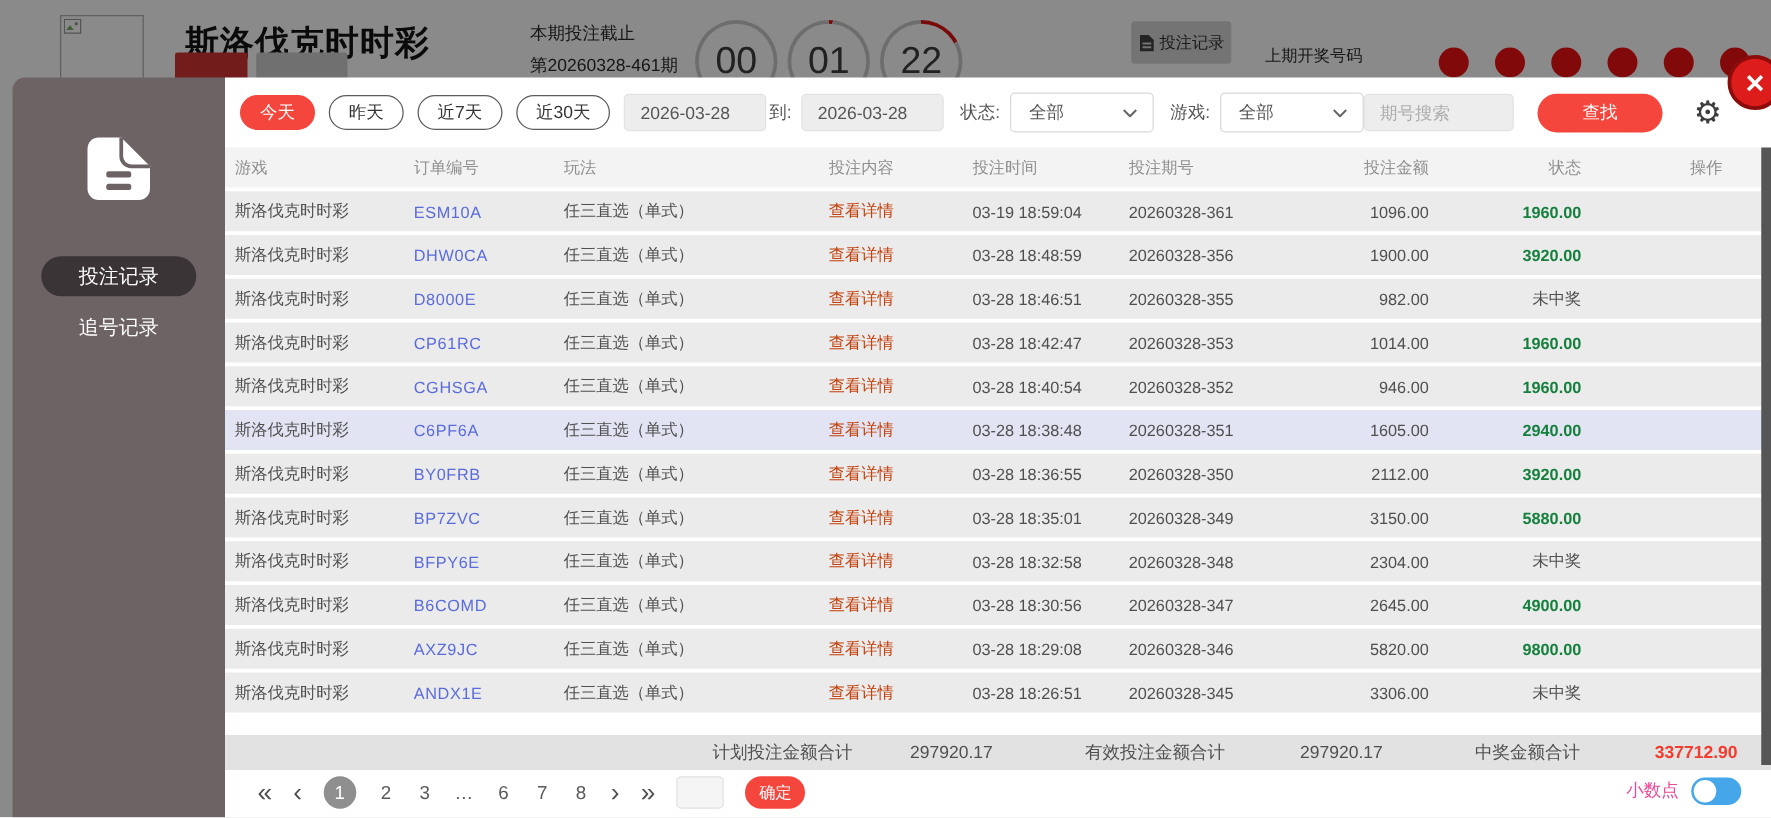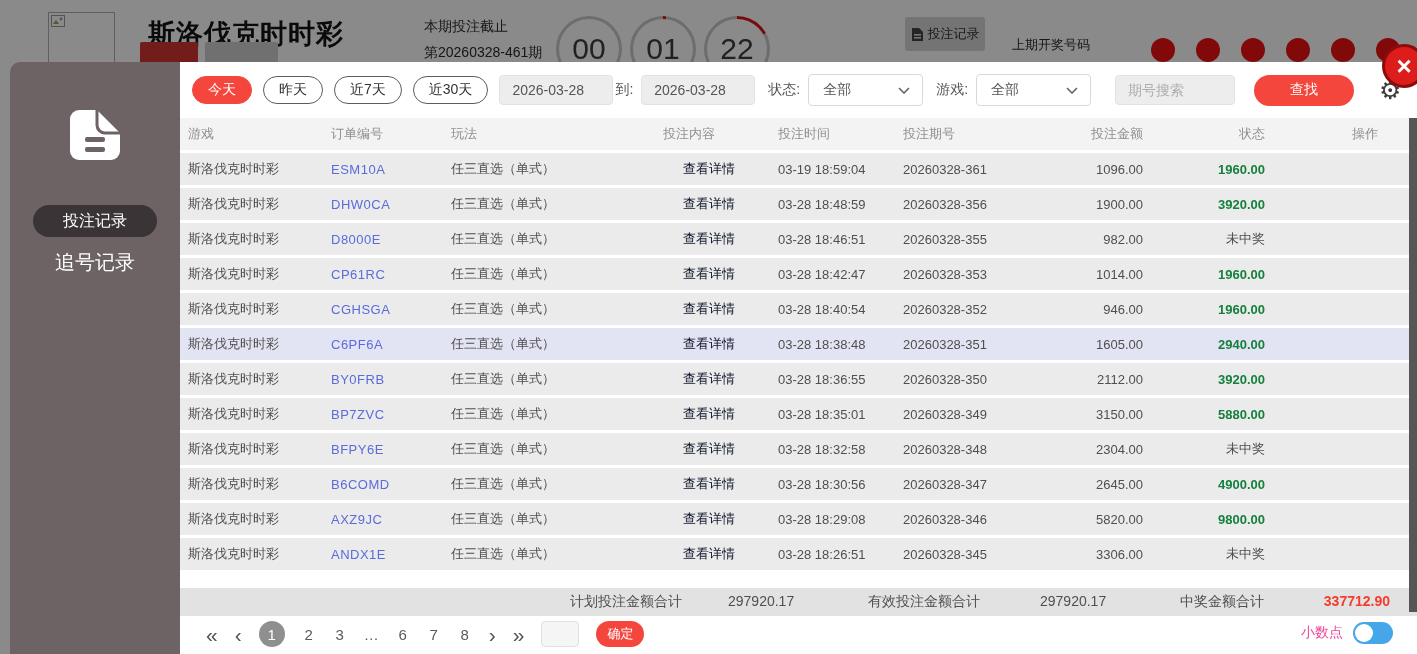--- a/index.html
+++ b/index.html
@@ -20,46 +20,46 @@
   .hdr-rec-btn { position:absolute; left:905px; top:17px; width:80px; height:34px; background:#d6d6d6; border-radius:3px; display:flex; align-items:center; justify-content:center; gap:4px; font-size:13px; color:#333; }
   .last-draw-lbl { position:absolute; left:1012px; top:36px; font-size:13px; color:#2b2b2b; }
   #balls { position:absolute; left:1151px; top:38px; display:flex; gap:21px; }
   .ball { width:24px; height:24px; border-radius:50%; background:#ef1212; }
   .scrim { position:absolute; inset:0; background:rgba(0,0,0,0.46); }
 
   
   .drawer-side { position:absolute; left:10px; top:62px; width:170px; bottom:0; background:#6e6364; border-radius:10px 0 0 0; }
   .doc-icon { position:absolute; left:59px; top:47px; }
   .side-item-active { position:absolute; left:23px; top:143px; width:124px; height:32px; background:#3a3436; border-radius:16px; color:#fff; font-size:16px; display:flex; align-items:center; justify-content:center; }
-  .side-item { position:absolute; left:23px; top:184px; width:124px; height:32px; color:#fff; font-size:20px; display:flex; align-items:center; justify-content:center; }
+  .side-item { position:absolute; left:23px; top:184px; width:124px; height:32px; color:#fff; font-size:16px; display:flex; align-items:center; justify-content:center; }
 
   
   .panel { position:absolute; left:180px; top:62px; right:0; bottom:0; background:#fff; }
 
   .filter-bar { position:absolute; left:12px; top:12px; right:10px; height:32px; display:flex; align-items:center; }
   .pill { height:28px; padding:0 15px; border:1px solid #5c5c5c; border-radius:14px; display:flex; align-items:center; font-size:14px; color:#333; margin-right:11px; background:#fff; cursor:pointer; }
   .pill.active { background:#f4463d; border-color:#f4463d; color:#fff; }
   .date-input { width:114px; height:30px; background:#ededed; border:1px solid #e2e2e2; border-radius:4px; font-size:14px; color:#555; padding:0 12px; font-family:inherit; }
   .to-lbl { margin:0 8px 0 2px; font-size:14px; color:#555; }
   .flt-lbl { margin:0 8px 0 13px; font-size:14px; color:#555;text-align:right; }
   .select { width:115px; height:32px; background:#fff; border:1px solid #d9d9d9; border-radius:4px; display:flex; align-items:center; justify-content:space-between; padding:0 12px 0 14px; font-size:14px; color:#555; }
-  .search-input { width:120px; height:30px; background:#ededed; border:1px solid #e2e2e2; border-radius:4px; font-size:14px; color:#555; padding:0 12px; margin-left:24px; font-family:inherit; }
+  .search-input { width:120px; height:30px; background:#ededed; border:1px solid #e2e2e2; border-radius:4px; font-size:14px; color:#555; padding:0 12px; margin-left:0; font-family:inherit; }
   .search-input::placeholder { color:#adadad; }
   .find-btn { width:100px; height:31px; margin-left:19px; background:#f4463d; border:none; border-radius:16px; color:#fff; font-size:14px; cursor:pointer; font-family:inherit; }
   .gear { margin-left:25px; font-size:25px; color:#3d3d3d; line-height:1; cursor:pointer; }
 
   .trow { display:grid; grid-template-columns:143px 120px 212px 115px 125px 120px 120px 122px 113px; padding-left:8px; align-items:center; }
   .thead { position:absolute; left:0; right:0; top:56px; height:32px; background:#f3f3f3; color:#8f8f8f; font-size:13px; }
   .tbody { position:absolute; left:0; right:0; top:91px; }
   .row { height:32px; margin-bottom:3px; background:#ebebeb; font-size:13px; color:#4f4f4f; }
   .row.hl { background:#e3e4f3; }
   .cell { overflow:hidden; white-space:nowrap; }
   .trow .cell:nth-child(7), .trow .cell:nth-child(8), .trow .cell:nth-child(9) { text-align:right; }
   .order { color:#5a6bdc; font-size:13px; letter-spacing:0.5px; }
-  .detail-link { color:#0f172a; cursor:pointer;margin-left:20px; }
+  .detail-link { color:#c2410c; cursor:pointer; }
   .win { color:#15803d; font-weight:700;margin-left:32px; }
 
   .summary { position:absolute; left:0; right:0; top:526px; height:28px; background:#e2e2e2; font-size:14px; color:#4f4f4f; }
   .summary span { position:absolute; top:5px; }
   .sum-l1 { left:390px; } .sum-v1 { left:548px; }
   .sum-l2 { left:688px; } .sum-v2 { left:860px; }
   .sum-l3 { left:1000px; } .sum-v3 { right:27px; color:#f43b2d; font-weight:700; }
 
   .pager { position:absolute; left:26px; top:552px; height:40px; display:flex; align-items:center; gap:17px; }
   .pg-arrow { font-size:21px; color:#4f4f4f; cursor:pointer; line-height:1; }

